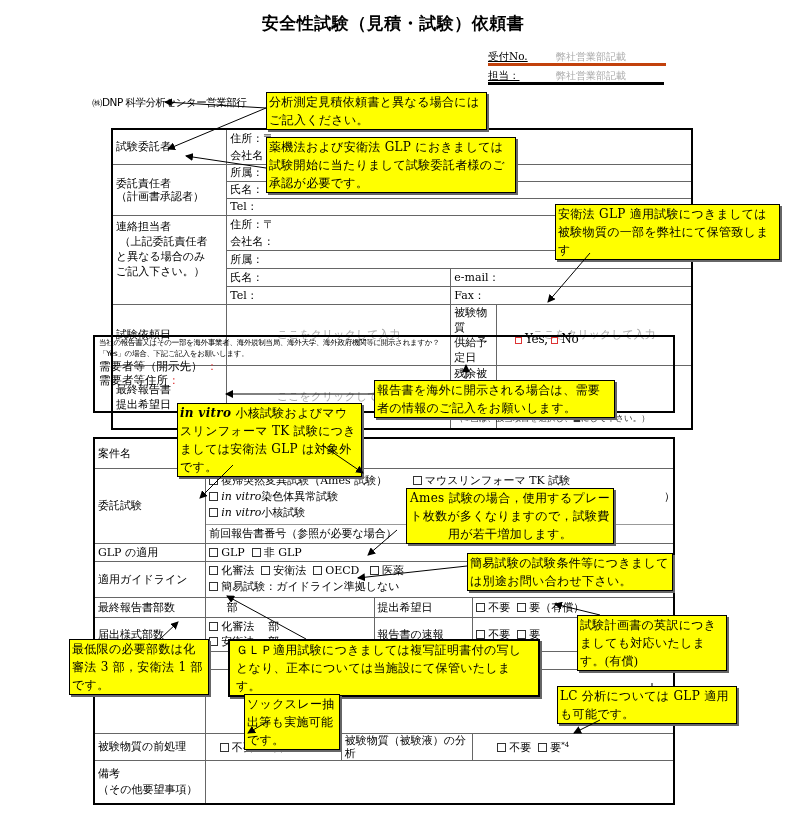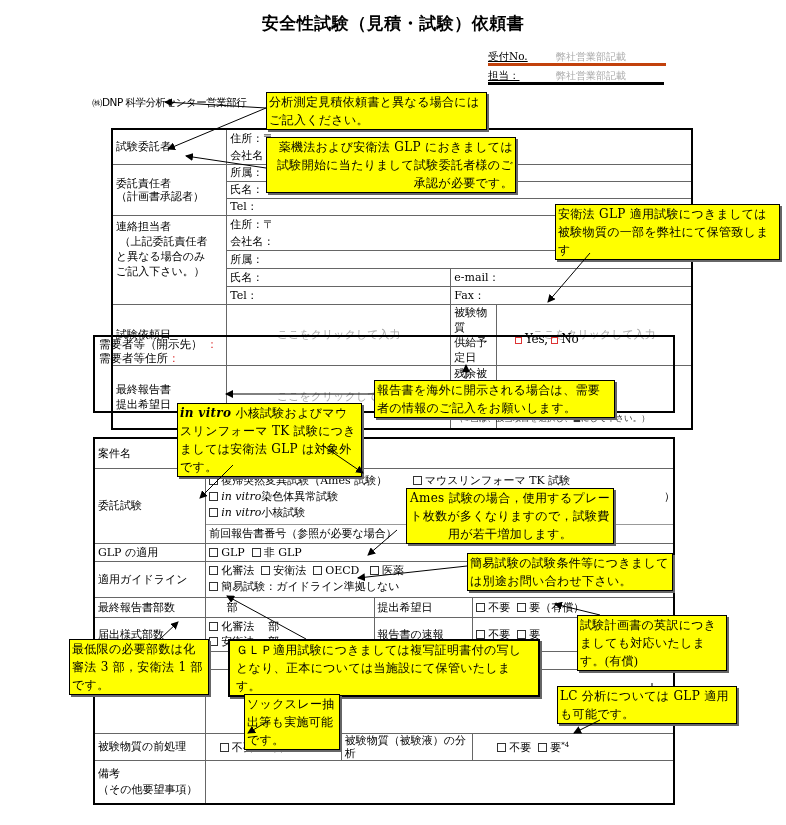--- a/index.html
+++ b/index.html
@@ -103,25 +103,27 @@
     <td>
       &nbsp;<span><span class="cb"></span><span>不要</span></span>&nbsp;&nbsp;
       <span><span class="cb"></span><span>要</span></span>
     </td>
   </tr>
 </tbody>
   </table>
 
 <div class="exportbox">
   <div class="small" style="position:relative">
+    <span>当社の報告書又はその一部を海外事業者、海外規制当局、海外大学、海外政府機関等に開示されますか？</span>
     <span style="position:absolute; left:420px; top:-3px; font-family:'DejaVu Serif',serif; font-size:12px;">
       <span><span class="cb red"></span><span>Yes,</span></span>
       <span><span class="cb red"></span><span>No</span></span>
     </span>
   </div>
+  <div class="small">「Yes」の場合、下記ご記入をお願いします。</div>
   <div class="med"><span>需要者等（開示先）</span> <span style="color:#d33">：</span></div>
   <div class="med"><span>需要者等住所</span><span style="color:#d33">：</span></div>
 </div>
 <div class="note-mark">（※□は、該当項目を選択し、■にして下さい。）</div>
 
 <table class="form" style="left:93px; top:437px; width:582px;">
   <colgroup>
       <col style="width:112px">
       <col style="width:136px">
       <col style="width:33px">
@@ -207,21 +209,21 @@
     </td>
   </tr>
   <tr style="height:44px">
     <td style="line-height:16px"><span>備考</span><br><span>（その他要望事項）</span></td>
     <td colspan="4"></td>
   </tr>
 </tbody>
   </table>
 
 <div class="callout" style="left:266px; top:92px; width:221px;">分析測定見積依頼書と異なる場合にはご記入ください。</div>
-<div class="callout" style="left:266px; top:137px; width:250px;text-align:right;">薬機法および安衛法 GLP におきましては試験開始に当たりまして試験委託者様のご承認が必要です。</div>
+<div class="callout" style="left:266px; top:137px; width:250px;">薬機法および安衛法 GLP におきましては試験開始に当たりまして試験委託者様のご承認が必要です。</div>
 <div class="callout" style="left:555px; top:204px; width:225px;">安衛法 GLP 適用試験につきましては被験物質の一部を弊社にて保管致します</div>
 <div class="callout" style="left:374px; top:380px; width:241px;">報告書を海外に開示される場合は、需要者の情報のご記入をお願いします。</div>
 <div class="callout" style="left:177px; top:403px; width:185px;"><span class="it" style="font-weight:bold">in vitro</span><span> 小核試験およびマウスリンフォーマ TK 試験につきましては安衛法 GLP は対象外です。</span></div>
 <div class="callout" style="left:406px; top:488px; width:208px;text-align:center;">Ames 試験の場合，使用するプレート枚数が多くなりますので，試験費用が若干増加します。</div>
 <div class="callout" style="left:467px; top:553px; width:206px;">簡易試験の試験条件等につきましては別途お問い合わせ下さい。</div>
 <div class="callout" style="left:577px; top:615px; width:150px;font-family:Liberation Serif, serif;">試験計画書の英訳につきましても対応いたします。(有償)</div>
 <div class="callout" style="left:69px; top:639px; width:140px;">最低限の必要部数は化審法 3 部，安衛法 1 部です。</div>
 <div class="callout" style="left:228px; top:639px; width:312px; padding:0 6px; border-width:2px;">ＧＬＰ適用試験につきましては複写証明書付の写しとなり、正本については当施設にて保管いたします。</div>
 <div class="callout" style="left:244px; top:694px; width:96px;">ソックスレー抽出等も実施可能です。</div>
 <div class="callout" style="left:557px; top:686px; width:180px;">LC 分析については GLP 適用も可能です。</div>

